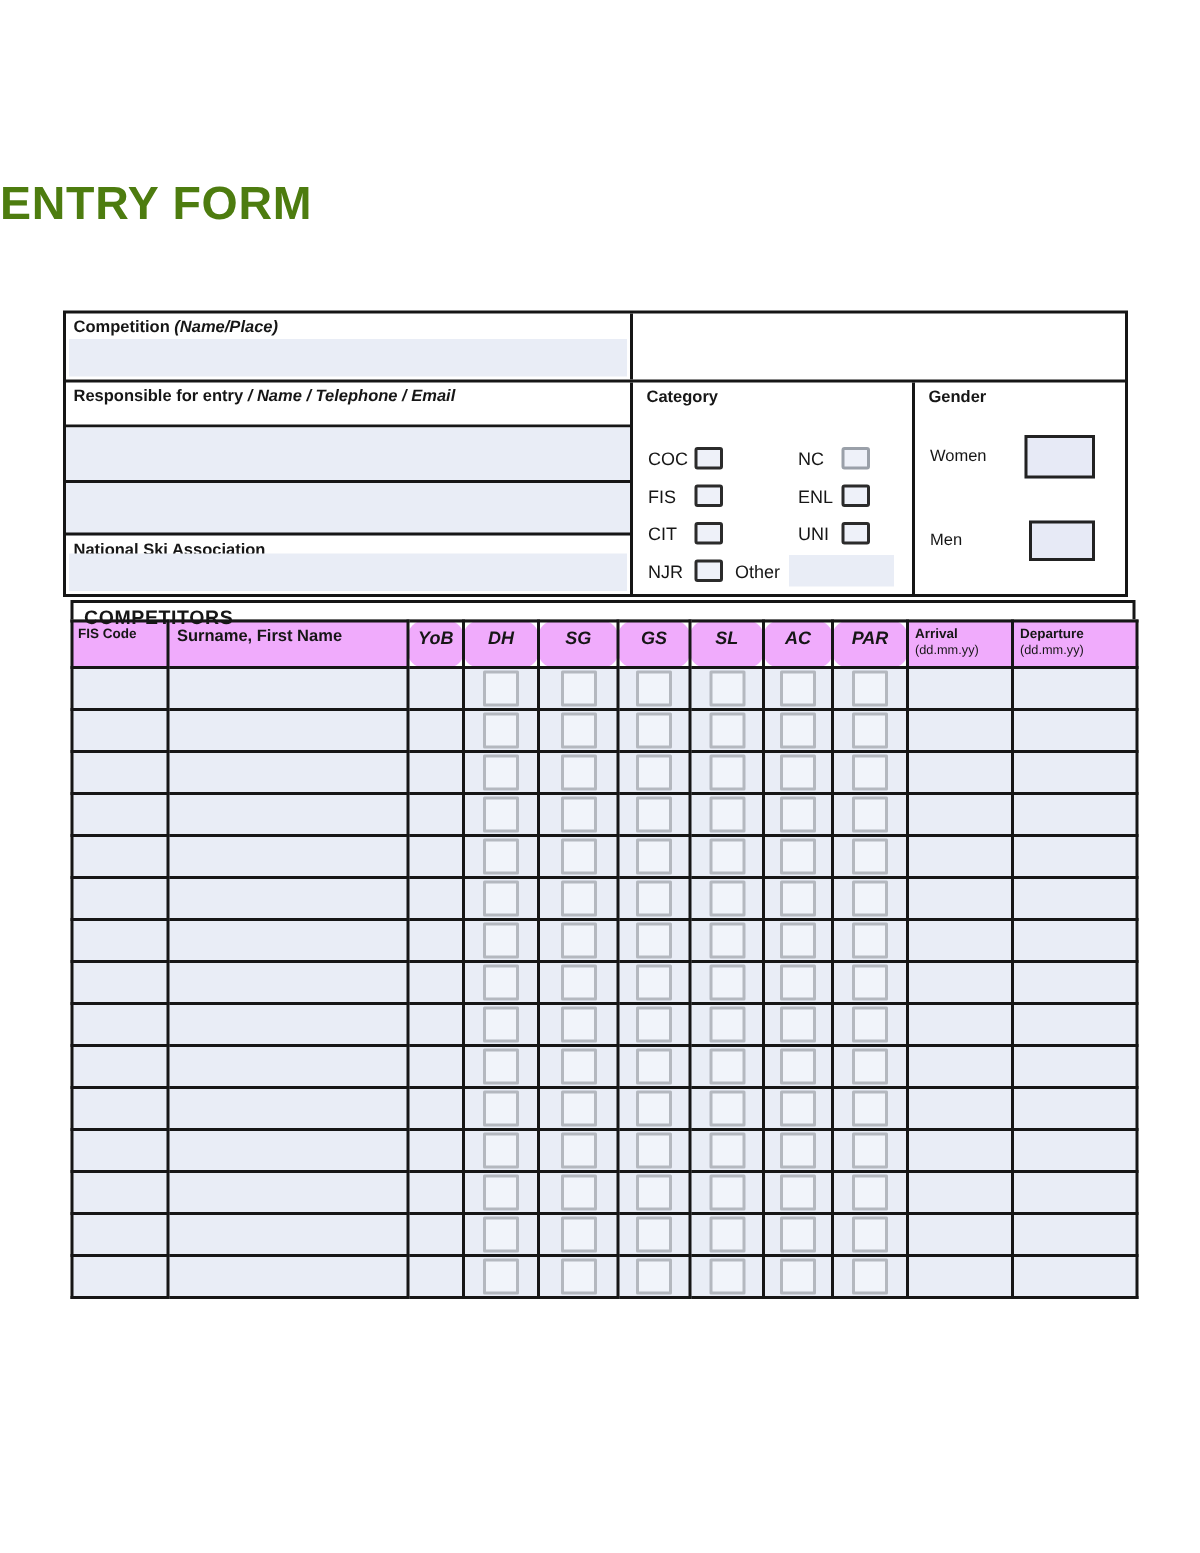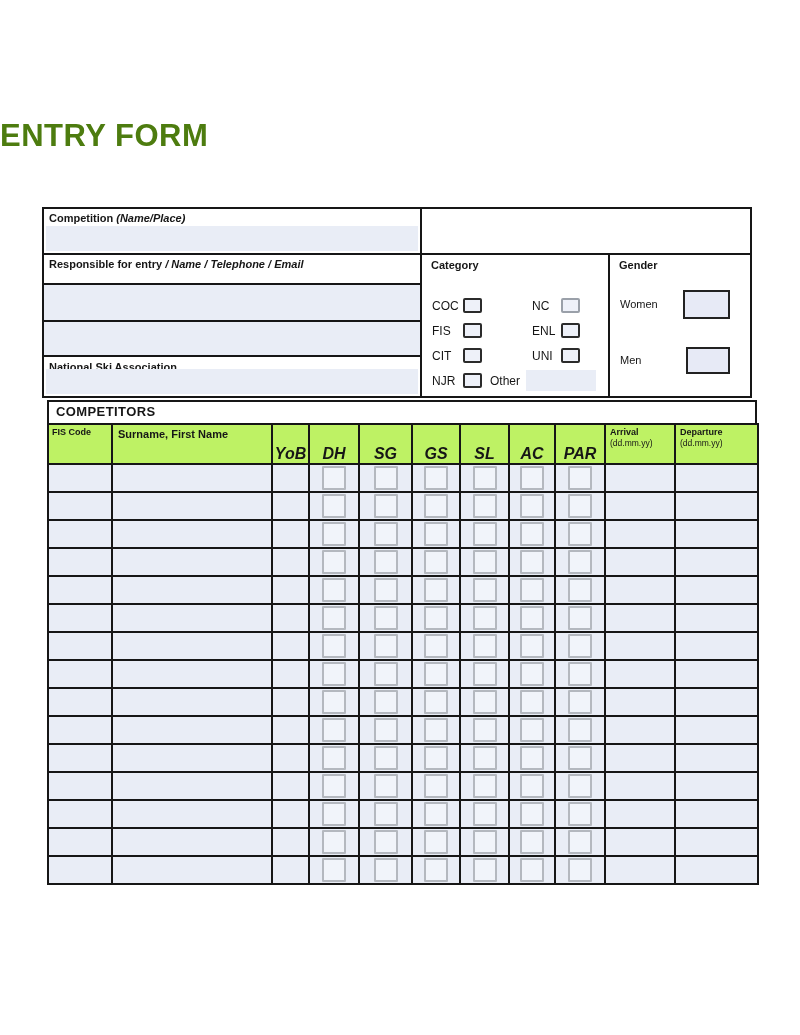--- a/index.html
+++ b/index.html
@@ -58,32 +58,32 @@
   .gender-row { position:absolute; left:10px; right:20px; display:flex; align-items:center; justify-content:space-between; font-size:11px; }
   .gender-row.women { top:34px; height:30px; }
   .gender-row.men   { top:90px; height:30px; }
   .gender-box { box-sizing:border-box; border:2px solid #222; background:#e7eaf6; }
   .gender-box.women-box { width:47px; height:29px; }
   .gender-box.men-box   { width:44px; height:27px; }
 
   
   .competitors { position:absolute; left:47px; top:400px; width:710px; }
   .comp-bar {
-    box-sizing:border-box; border:2px solid #161616; height:25px;
+    box-sizing:border-box; border:2px solid #161616; height:15px;
     font-size:13px; font-weight:bold; letter-spacing:0.4px; padding:2px 0 0 7px; background:#ffffff;
   }
   table.comp-table {
     width:710px; border-collapse:collapse; table-layout:fixed; margin-top:-2px;
     background:#ffffff;
   }
   .comp-table th, .comp-table td { border:2px solid #161616; padding:0; box-sizing:border-box; }
-  .comp-table th { background:#bef264; vertical-align:top; height:31px; font-weight:bold; }
+  .comp-table th { background:#f0abfc; vertical-align:top; height:31px; font-weight:bold; }
   .comp-table th.h-code { font-size:9px;  text-align:left; padding:2px 0 0 3px; }
   .comp-table th.h-name { font-size:11px; text-align:left; padding:3px 0 0 5px; }
-  .comp-table th.h-year, .comp-table th.h-discipline { font-size:16px; font-style:italic; text-align:center; padding-top:20px; }
+  .comp-table th.h-year, .comp-table th.h-discipline { font-size:12px; font-style:italic; text-align:center; padding-top:3px;border-radius:10px; }
   .comp-table th.h-date { font-size:9px; text-align:left; padding:2px 0 0 4px; font-weight:bold; }
   .comp-table th .sub { display:block; font-weight:normal; font-size:8.5px; padding-top:1px; }
   .comp-table td { height:28px; background:#e9edf6; }
   .cbx {
     width:24px; height:24px; margin:0 auto; box-sizing:border-box;
     background:#f1f4fa; border:2px solid #b4b8bf; border-radius:1px;
   }
   
   .comp-table col:nth-child(1){width:64px;}  .comp-table col:nth-child(2){width:160px;}
   .comp-table col:nth-child(3){width:37px;}  .comp-table col:nth-child(4){width:50px;}

